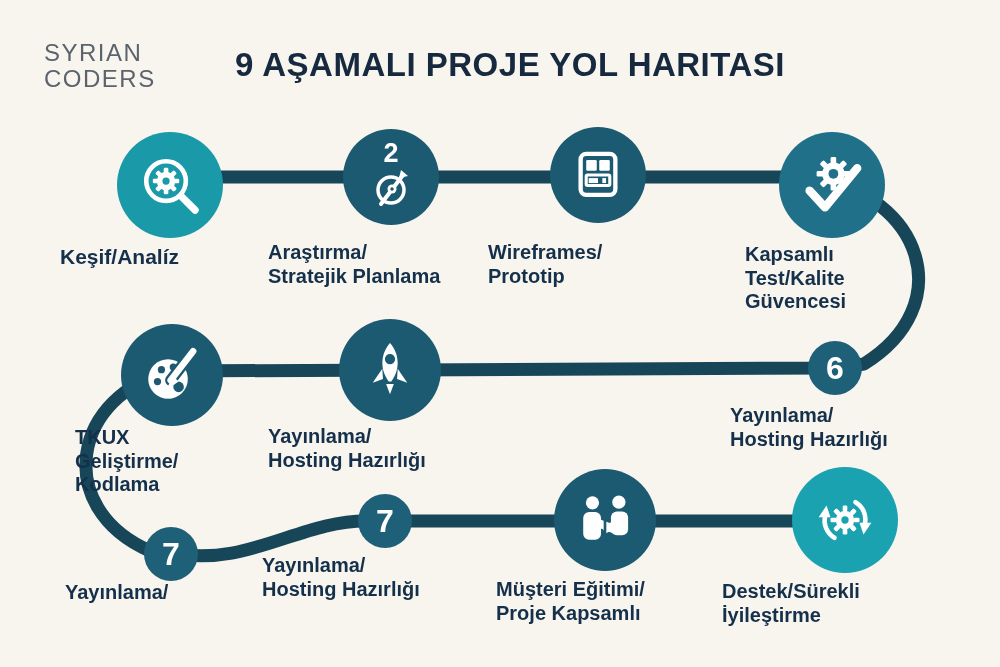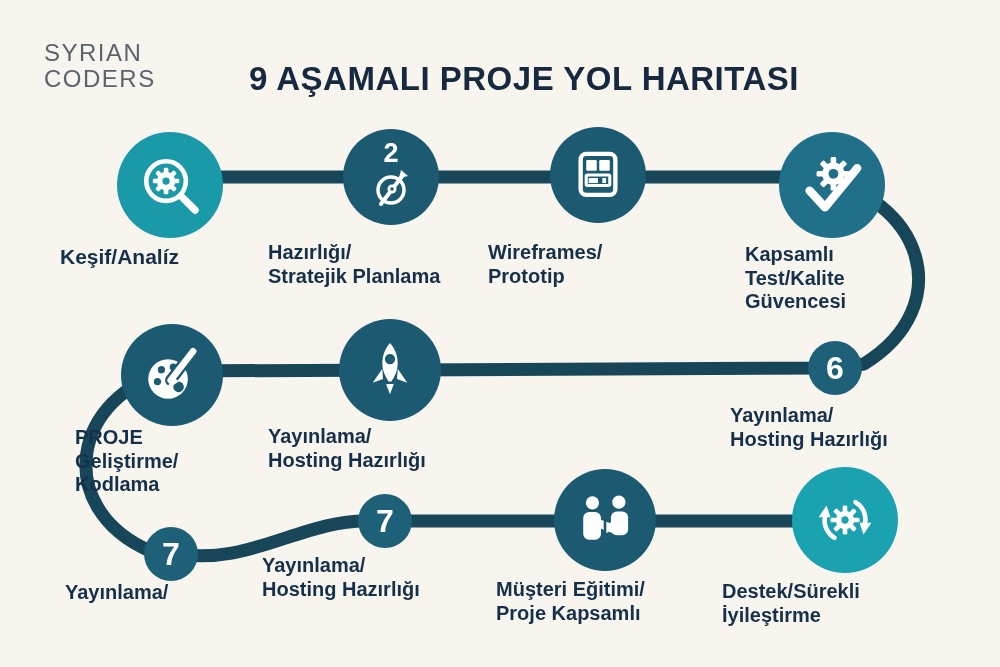--- a/index.html
+++ b/index.html
@@ -1,21 +1,21 @@
 <!DOCTYPE html>
 <html><head>
 <meta charset="utf-8">
 <style>
   html,body{margin:0;padding:0;}
   body{font-family:"Liberation Sans","DejaVu Sans",sans-serif;}
   .canvas{position:relative;width:1000px;height:667px;background:#f8f5ef;overflow:hidden;}
   .road{position:absolute;left:0;top:0;}
   .logo{position:absolute;left:44px;top:40px;font-size:24px;font-weight:normal;
         color:#5b636c;letter-spacing:1.5px;line-height:1.1;}
-  .title{position:absolute;left:205px;top:46px;width:610px;margin:14px;text-align:center;
+  .title{position:absolute;left:205px;top:46px;width:610px;margin:0;text-align:center;
          font-size:33px;font-weight:bold;color:#16293f;letter-spacing:.5px;}
   .node{position:absolute;border-radius:50%;display:flex;flex-direction:column;
         align-items:center;justify-content:center;color:#fff;}
   .teal{background:#1a9aa8;}
   .teal2{background:#1aa2b0;}
   .dark{background:#1c5a72;}
   .mid{background:#20708a;}
   .sm{background:#1e6077;}
   .num{font-weight:bold;color:#fff;line-height:1;}
   .num-lg{font-size:32px;}
@@ -177,21 +177,21 @@
       </g>
       <circle cx="50" cy="50" r="5.5" fill="#1aa2b0"></circle>
     </svg>
   </div>
 
   <div class="label" style="left:60px;top:245px;width:220px;font-size:21px">
     <div>Keşif/Analíz</div>
   </div>
 
   <div class="label" style="left:268px;top:241px;width:245px">
-    <div>Hazırlığı/</div>
+    <div>Araştırma/</div>
     <div>Stratejik Planlama</div>
   </div>
 
   <div class="label" style="left:488px;top:241px;width:220px">
     <div>Wireframes/</div>
     <div>Prototip</div>
   </div>
 
   <div class="label" style="left:745px;top:243px;width:190px">
     <div>Kapsamlı</div>
@@ -203,21 +203,21 @@
     <div>Yayınlama/</div>
     <div>Hosting Hazırlığı</div>
   </div>
 
   <div class="label" style="left:268px;top:425px;width:245px">
     <div>Yayınlama/</div>
     <div>Hosting Hazırlığı</div>
   </div>
 
   <div class="label" style="left:75px;top:426px;width:210px">
-    <div>PROJE</div>
+    <div>TKUX</div>
     <div>Geliştirme/</div>
     <div>Kodlama</div>
   </div>
 
   <div class="label" style="left:65px;top:581px;width:210px">
     <div>Yayınlama/</div>
   </div>
 
   <div class="label" style="left:262px;top:554px;width:255px">
     <div>Yayınlama/</div>

